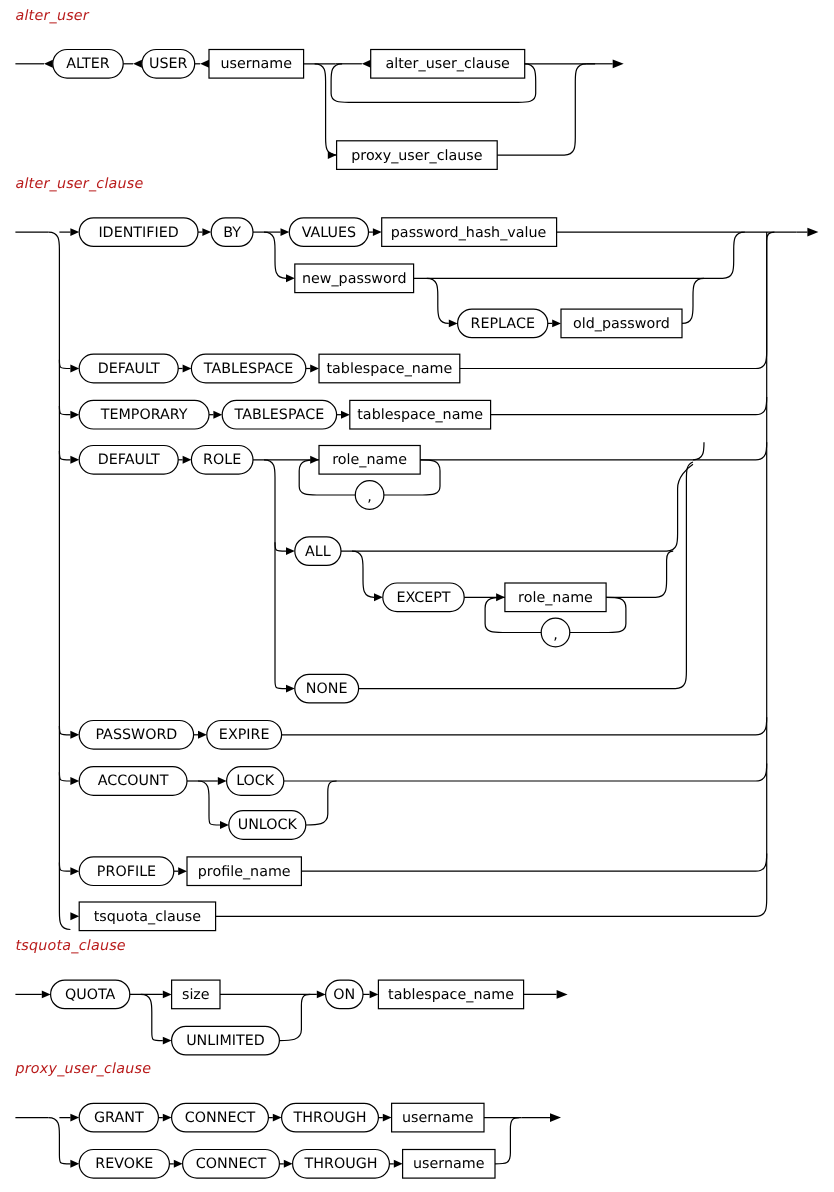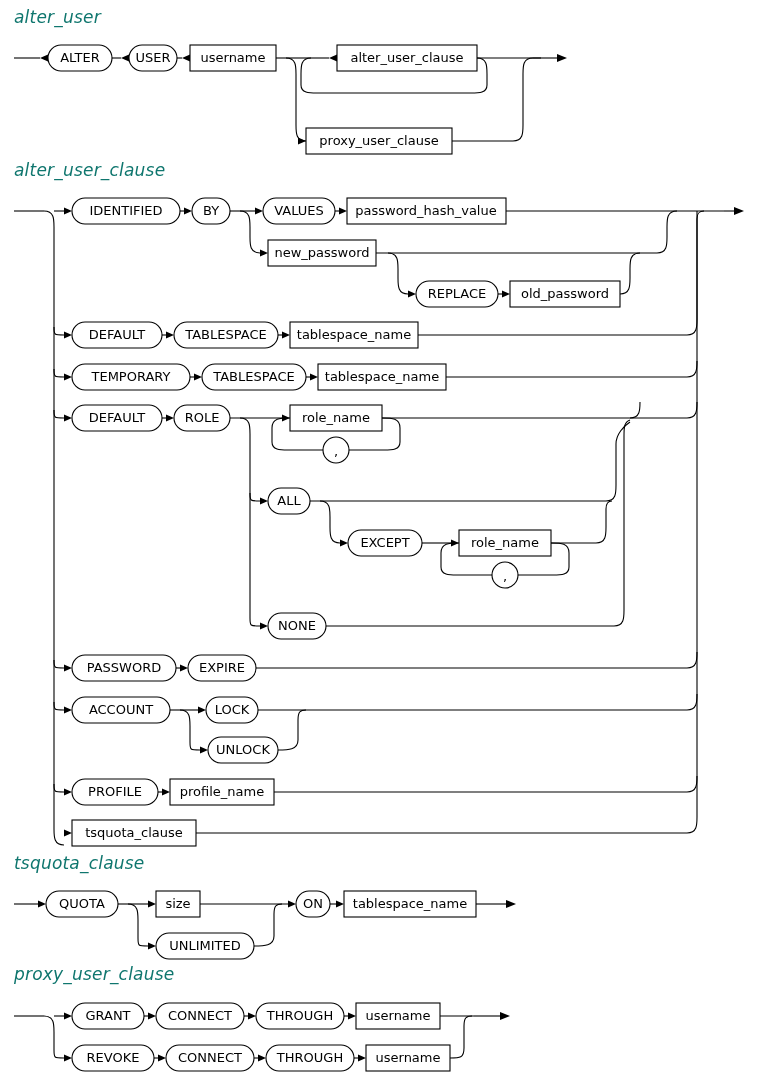--- a/index.html
+++ b/index.html
@@ -4,23 +4,23 @@
 <style>
   html,body{margin:0;padding:0;}
   body{
     width:758px;height:1084px;background:#ffffff;
     font-family:"DejaVu Sans","Liberation Sans",sans-serif;
     color:#000;overflow:hidden;position:relative;
   }
   .diagram-title{
     position:absolute;
     font-style:italic;
-    font-size:17px;
+    font-size:13px;
     font-family:"DejaVu Sans","Liberation Sans",sans-serif;
-    color:#0f766e;
+    color:#b91c1c;
     white-space:nowrap;
     letter-spacing:0.2px;
   }
   svg.rail{position:absolute;left:0;top:0;overflow:visible;}
   svg.rail text{
     font-family:"DejaVu Sans","Liberation Sans",sans-serif;
     font-size:13px;
     fill:#000;
     dominant-baseline:middle;
     text-anchor:middle;

